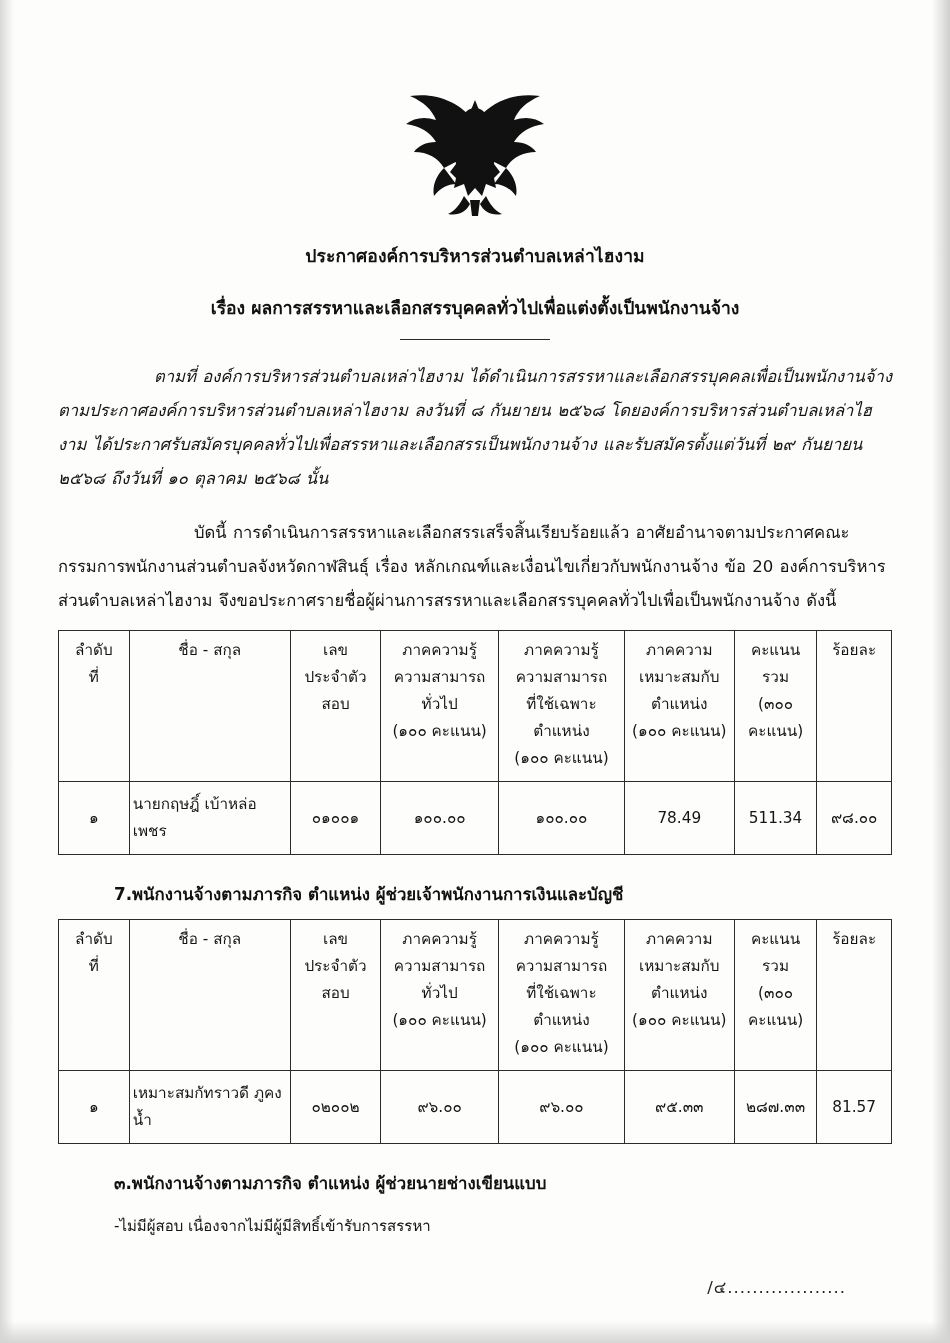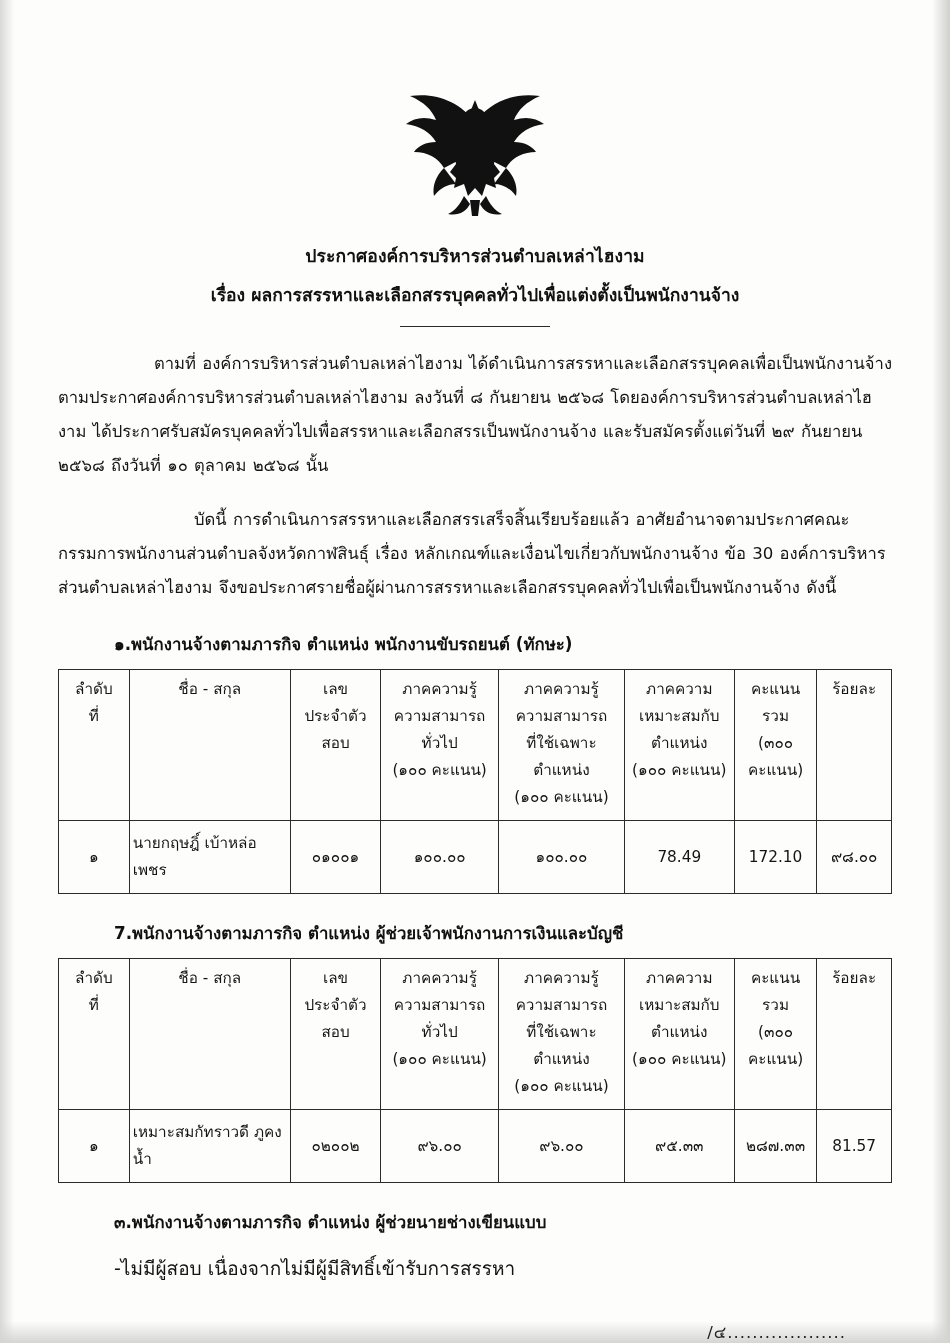--- a/index.html
+++ b/index.html
@@ -63,40 +63,41 @@
     font-weight: bold;
     color: #111;
     margin-top: 14px;
     letter-spacing: 0.1px;
   }
   .doc-subtitle {
     text-align: center;
     font-size: 17.5px;
     font-weight: bold;
     color: #111;
-    margin-top: 11px;
+    margin-top: 24px;
   }
   .rule {
     width: 150px;
     height: 1px;
     background: #2a2a2a;
     margin: 17px auto 0 auto;
   }
 
   
   .para {
     font-size: 16.6px;
     line-height: 34px;
     color: #141414;
     margin-top: 20px;
     text-align: left;
     word-spacing: 1px;
   }
   .para.indent {
     text-indent: 96px;
+    font-style: italic;
   }
   .para.indent2 {
     text-indent: 136px;
   }
 
   
   .section-head {
     font-size: 16.8px;
     font-weight: bold;
     color: #111;
@@ -136,21 +137,21 @@
   .col-no      { width: 9.0%; }
   .col-name    { width: 20.5%; }
   .col-code    { width: 11.5%; }
   .col-gen     { width: 15.0%; }
   .col-spec    { width: 16.0%; }
   .col-fit     { width: 14.0%; }
   .col-total   { width: 10.5%; }
   .col-percent { width: 9.5%; }
 
   .note-line {
-    font-size: 19px;
+    font-size: 15px;
     color: #141414;
     margin-top: 18px;
     padding-left: 56px;
   }
   .footer-mark {
     margin-top: 36px;
     text-align: right;
     padding-right: 46px;
     font-size: 16.5px;
     color: #222;
@@ -194,23 +195,22 @@
           </g>
         </svg>
       </span>
     </div>
 
     <div class="doc-title">ประกาศองค์การบริหารส่วนตำบลเหล่าไฮงาม</div>
     <div class="doc-subtitle">เรื่อง  ผลการสรรหาและเลือกสรรบุคคลทั่วไปเพื่อแต่งตั้งเป็นพนักงานจ้าง</div>
     <div class="rule"></div>
 
     <div class="para indent">ตามที่ องค์การบริหารส่วนตำบลเหล่าไฮงาม ได้ดำเนินการสรรหาและเลือกสรรบุคคลเพื่อเป็นพนักงานจ้าง ตามประกาศองค์การบริหารส่วนตำบลเหล่าไฮงาม ลงวันที่ ๘ กันยายน ๒๕๖๘ โดยองค์การบริหารส่วนตำบลเหล่าไฮงาม ได้ประกาศรับสมัครบุคคลทั่วไปเพื่อสรรหาและเลือกสรรเป็นพนักงานจ้าง และรับสมัครตั้งแต่วันที่ ๒๙ กันยายน ๒๕๖๘ ถึงวันที่ ๑๐ ตุลาคม ๒๕๖๘ นั้น</div>
-    <div class="para indent2">บัดนี้  การดำเนินการสรรหาและเลือกสรรเสร็จสิ้นเรียบร้อยแล้ว อาศัยอำนาจตามประกาศคณะกรรมการพนักงานส่วนตำบลจังหวัดกาฬสินธุ์ เรื่อง หลักเกณฑ์และเงื่อนไขเกี่ยวกับพนักงานจ้าง ข้อ 30 องค์การบริหารส่วนตำบลเหล่าไฮงาม จึงขอประกาศรายชื่อผู้ผ่านการสรรหาและเลือกสรรบุคคลทั่วไปเพื่อเป็นพนักงานจ้าง ดังนี้</div>
-
-    <div class="section-head">๑.พนักงานจ้างตามภารกิจ  ตำแหน่ง  พนักงานขับรถยนต์  (ทักษะ)</div>
+    <div class="para indent2">บัดนี้  การดำเนินการสรรหาและเลือกสรรเสร็จสิ้นเรียบร้อยแล้ว อาศัยอำนาจตามประกาศคณะกรรมการพนักงานส่วนตำบลจังหวัดกาฬสินธุ์ เรื่อง หลักเกณฑ์และเงื่อนไขเกี่ยวกับพนักงานจ้าง ข้อ 20 องค์การบริหารส่วนตำบลเหล่าไฮงาม จึงขอประกาศรายชื่อผู้ผ่านการสรรหาและเลือกสรรบุคคลทั่วไปเพื่อเป็นพนักงานจ้าง ดังนี้</div>
+
     <table class="result">
       <colgroup>
         <col class="col-no">
           <col class="col-name">
           <col class="col-code">
           <col class="col-gen">
         <col class="col-spec">
           <col class="col-fit">
           <col class="col-total">
           <col class="col-percent">
@@ -260,21 +260,21 @@
         </tr>
       </thead>
       <tbody>
         <tr>
           <td class="row-cell">๑</td>
           <td class="row-cell name">นายกฤษฎิ์  เบ้าหล่อเพชร</td>
           <td class="row-cell">๐๑๐๐๑</td>
           <td class="row-cell">๑๐๐.๐๐</td>
           <td class="row-cell">๑๐๐.๐๐</td>
           <td class="row-cell">78.49</td>
-          <td class="row-cell">172.10</td>
+          <td class="row-cell">511.34</td>
           <td class="row-cell">๙๘.๐๐</td>
         </tr>
       </tbody>
     </table>
 
     <div class="section-head">7.พนักงานจ้างตามภารกิจ  ตำแหน่ง  ผู้ช่วยเจ้าพนักงานการเงินและบัญชี</div>
     <table class="result">
       <colgroup>
         <col class="col-no">
           <col class="col-name">

